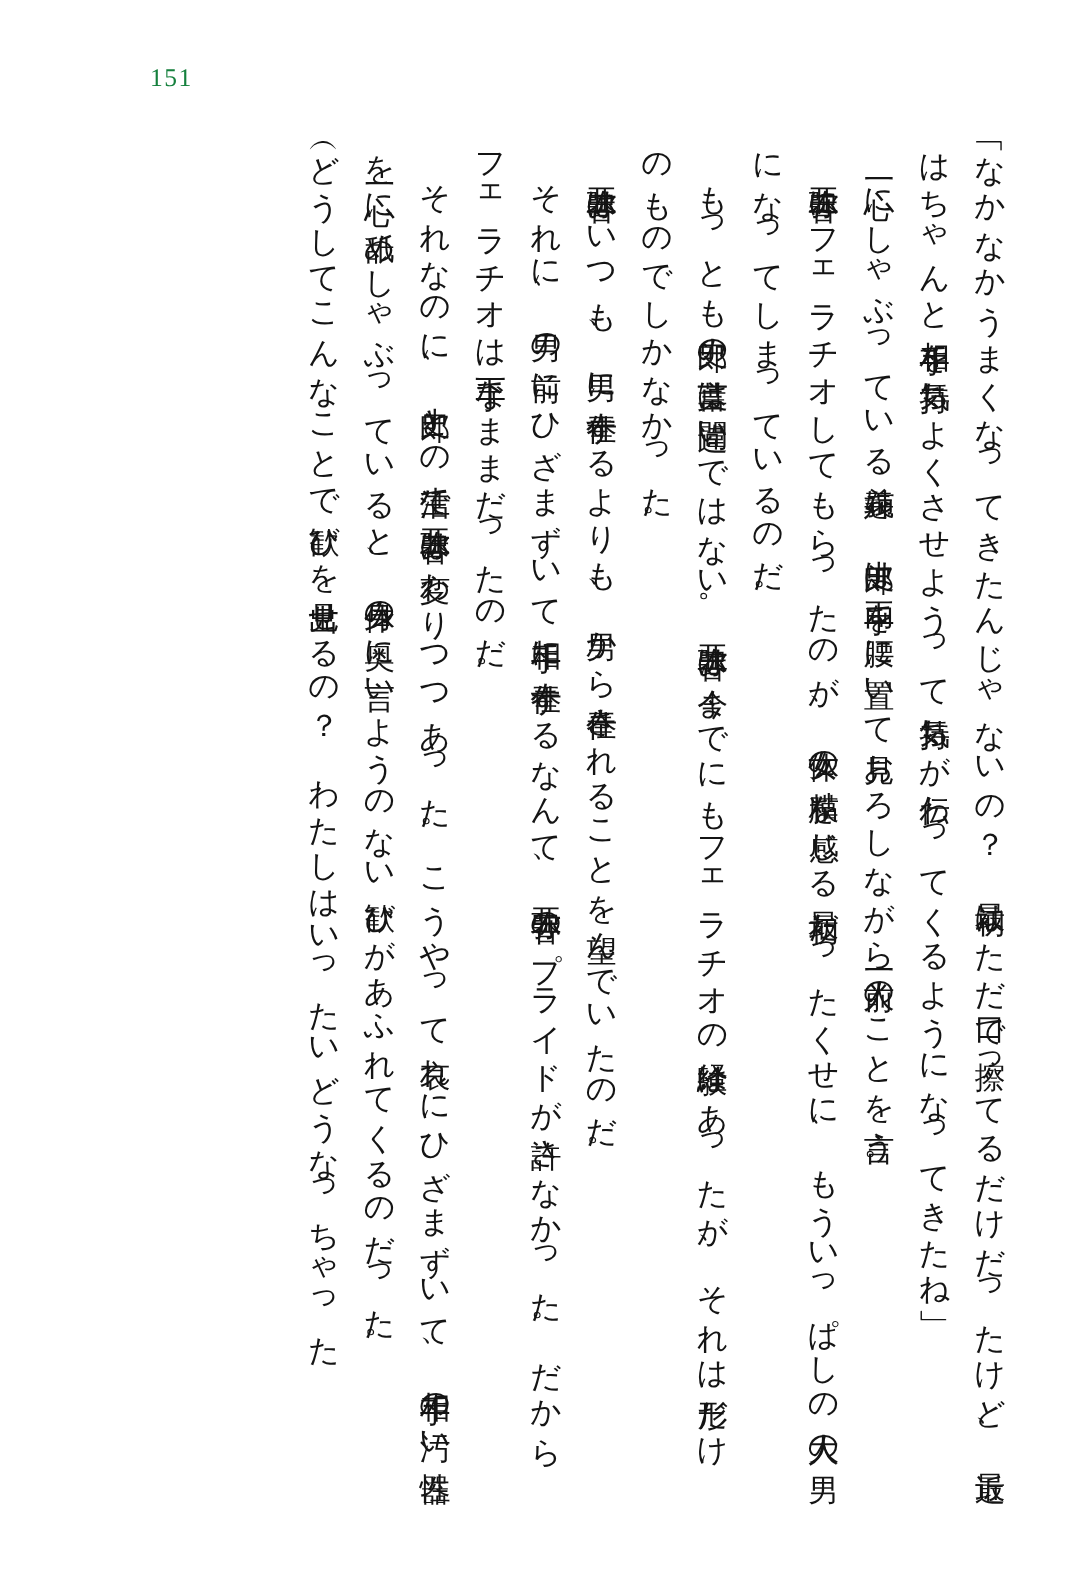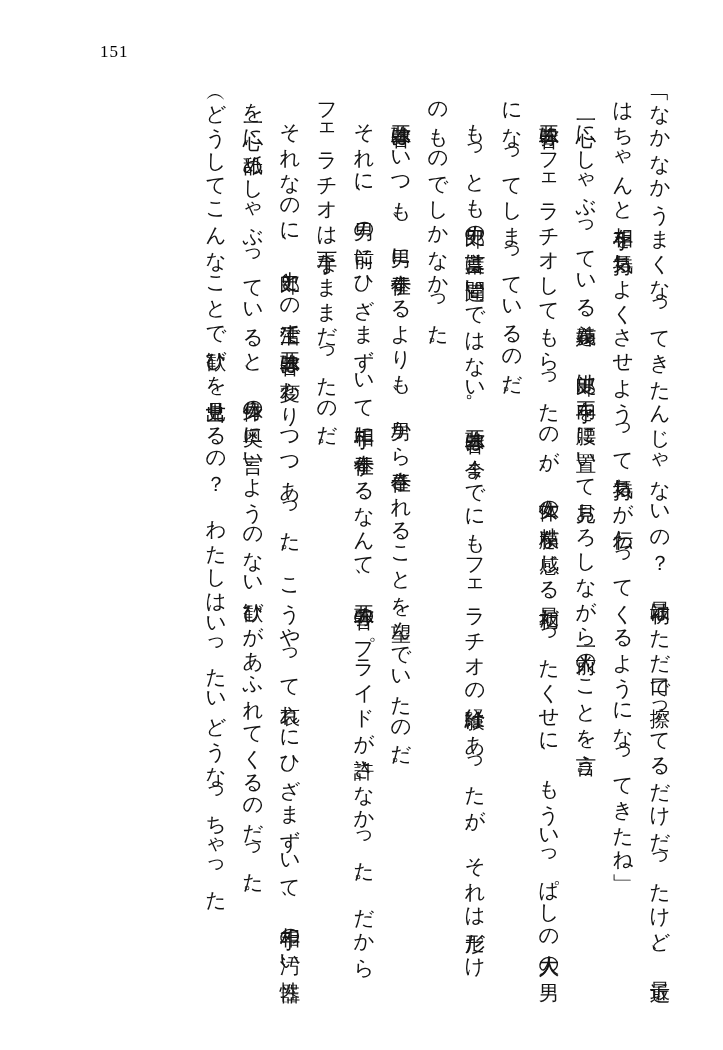--- a/index.html
+++ b/index.html
@@ -20,21 +20,21 @@
     height: 1050px;
     position: relative;
     background: #ffffff;
   }
   #page-number {
     position: absolute;
     top: 42px;
     left: 100px;
     font-size: 17px;
     font-family: "Liberation Serif", "DejaVu Serif", serif;
-    color: #000000;
+    color: #15803d;
     letter-spacing: 1px;
   }
   #text-block {
     position: absolute;
     top: 88px;
     left: 48px;
     width: 630px;
     height: 880px;
     writing-mode: vertical-rl;
     text-orientation: upright;

